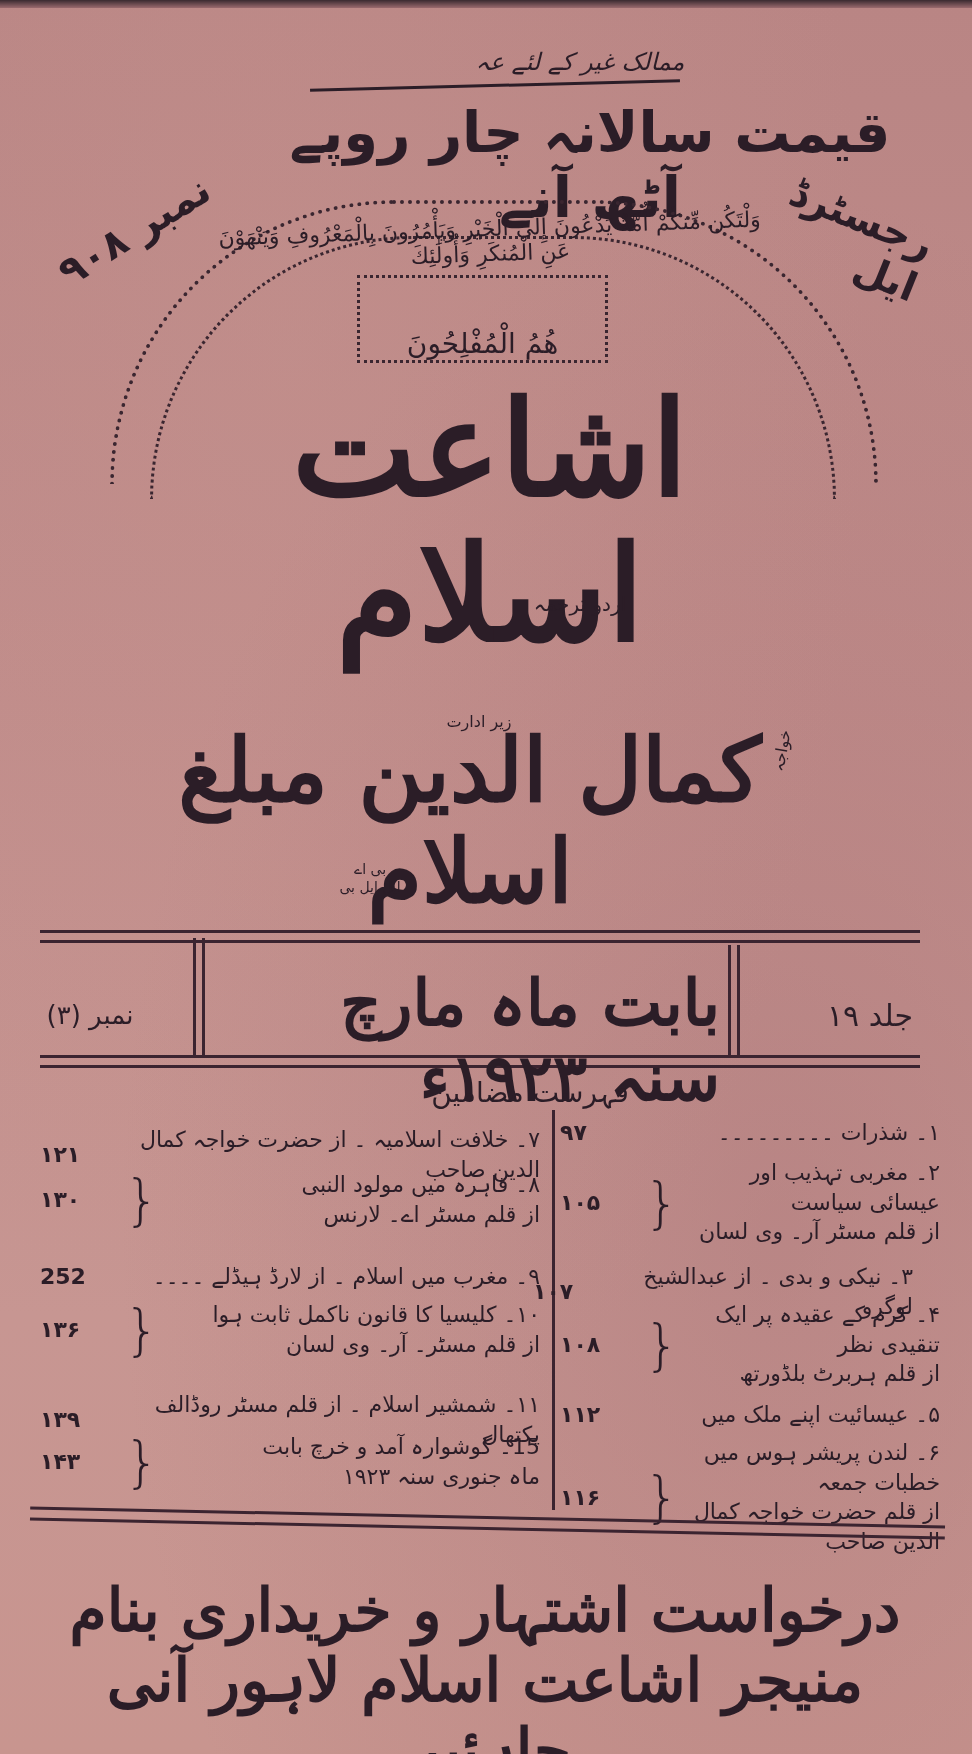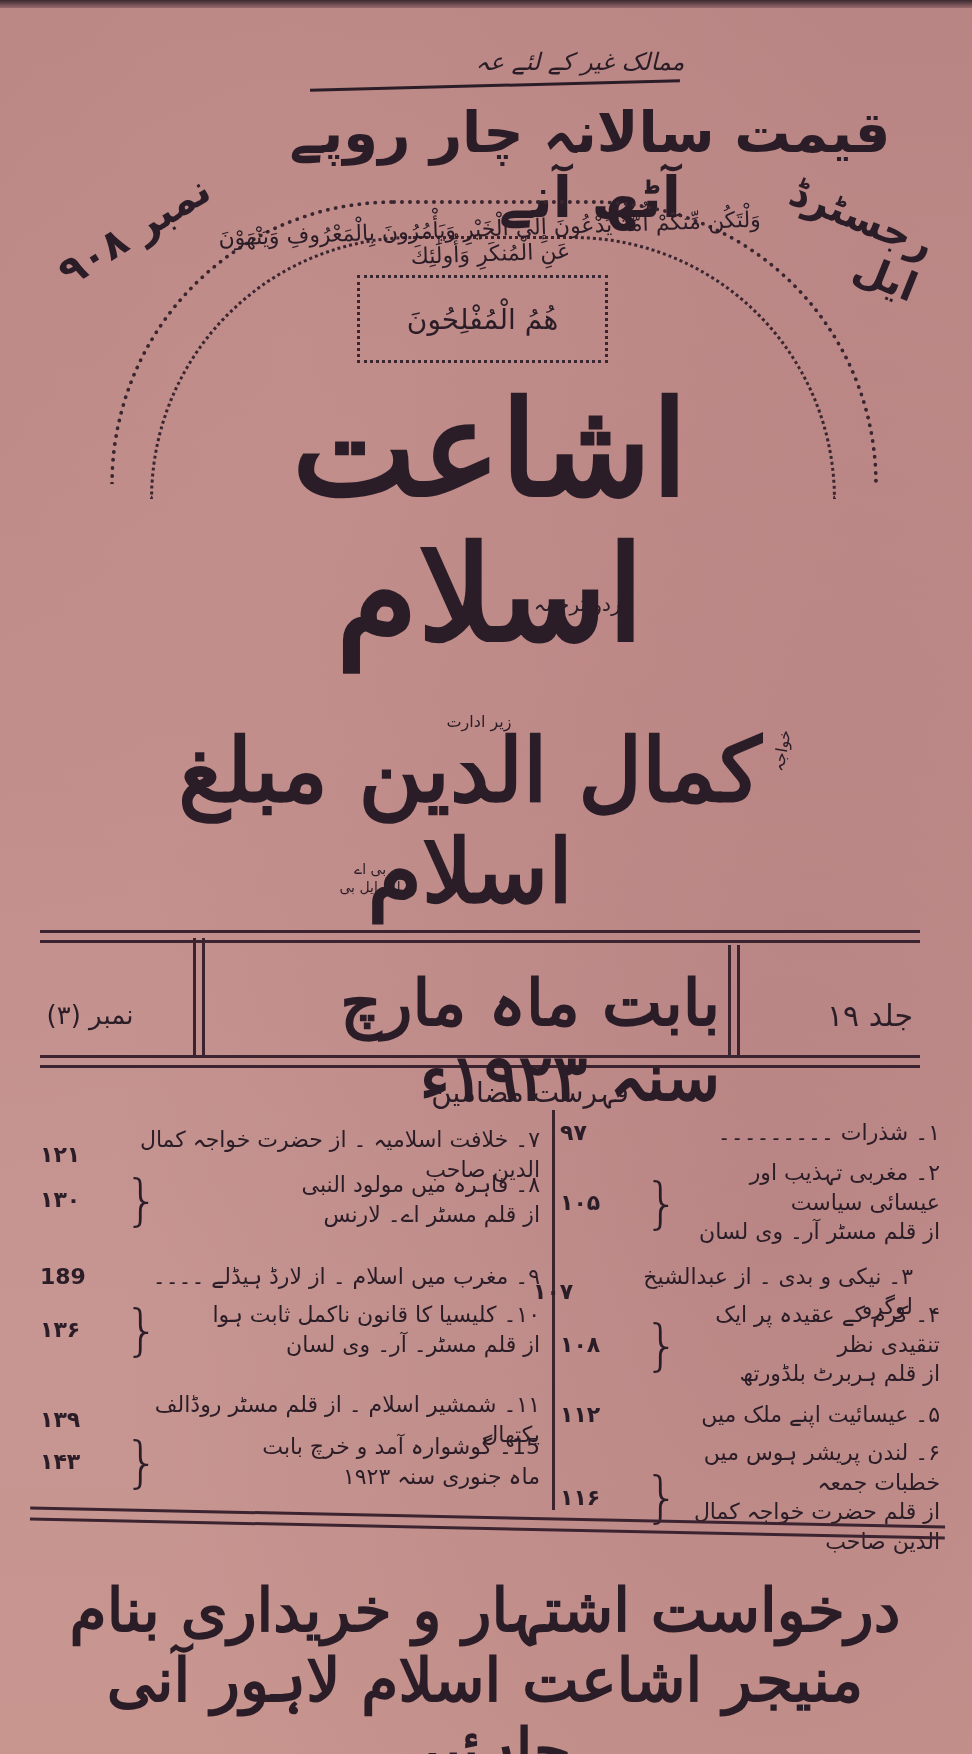--- a/index.html
+++ b/index.html
@@ -32,21 +32,21 @@
     left:110px; top:200px; width:760px; height:280px;
     border:4px dotted #3a2630; border-bottom:none;
     border-radius:380px 380px 0 0;
   }
   .arc-inner {
     left:150px; top:236px; width:680px; height:260px;
     border:3px dotted #3a2630; border-bottom:none;
     border-radius:340px 340px 0 0;
   }
   .verse { left:210px; top:216px; width:560px; text-align:center; font-size:22px; transform:rotate(-2deg); }
-  .motto-box { left:357px; top:275px; width:245px; height:82px; border:3px dotted #3a2630; display:flex; align-items:center; justify-content:center; font-size:28px; }
+  .motto-box { left:357px; top:275px; width:245px; height:82px; border:3px dotted #3a2630; display:flex; align-items:flex-end; justify-content:center; font-size:28px; }
 
   
   .title { left:140px; top:376px; width:700px; text-align:center; font-family:"DejaVu Serif", serif; font-size:132px; font-weight:bold; line-height:1.1; }
   .trans-label { left:520px; top:592px; width:120px; text-align:center; font-size:20px; }
   .subtitle { left:180px; top:610px; width:640px; text-align:center; font-size:50px; font-weight:bold; }
   .editorship { left:419px; top:712px; width:120px; text-align:center; font-size:16px; }
   .khwaja { left:750px; top:750px; width:60px; font-size:16px; transform:rotate(-80deg); }
   .editor { left:170px; top:720px; width:600px; text-align:center; font-family:"DejaVu Serif", serif; font-size:88px; font-weight:bold; line-height:1.15; }
   .degrees { left:330px; top:860px; width:80px; text-align:center; font-size:14px; line-height:1.3; }
 
@@ -152,21 +152,21 @@
   <div class="toc-item rtl" style="left:40px;top:1170px;width:500px;">
     <div style="flex:1">
       <div class="toc-text ink">۸۔ قاہرہ میں مولود النبی</div>
       <div class="toc-text ink">از قلم مسٹر اے۔ لارنس</div>
     </div>
     <div class="brace ink">{</div>
     <div class="toc-page ink">۱۳۰</div>
   </div>
   <div class="toc-item rtl" style="left:40px;top:1262px;width:500px;">
     <div class="toc-text ink" style="flex:1">۹۔ مغرب میں اسلام ۔ از لارڈ ہیڈلے ۔۔۔۔</div>
-    <div class="toc-page ink">189</div>
+    <div class="toc-page ink">252</div>
   </div>
   <div class="toc-item rtl" style="left:40px;top:1300px;width:500px;">
     <div style="flex:1">
       <div class="toc-text ink">۱۰۔ کلیسیا کا قانون ناکمل ثابت ہوا</div>
       <div class="toc-text ink">از قلم مسٹر۔ آر۔ وی لسان</div>
     </div>
     <div class="brace ink">{</div>
     <div class="toc-page ink">۱۳۶</div>
   </div>
   <div class="toc-item rtl" style="left:40px;top:1390px;width:500px;justify-content:center;">

